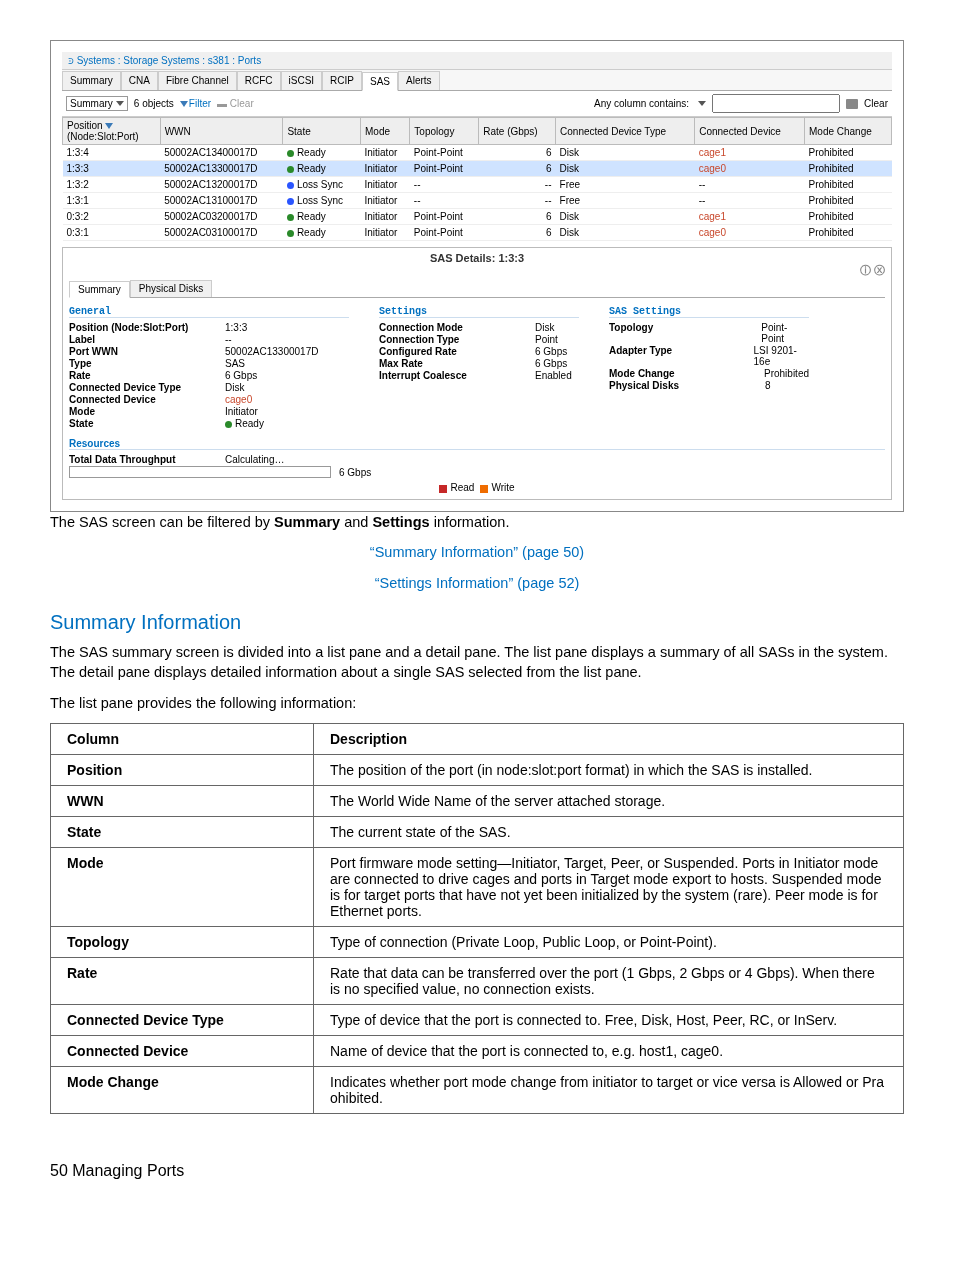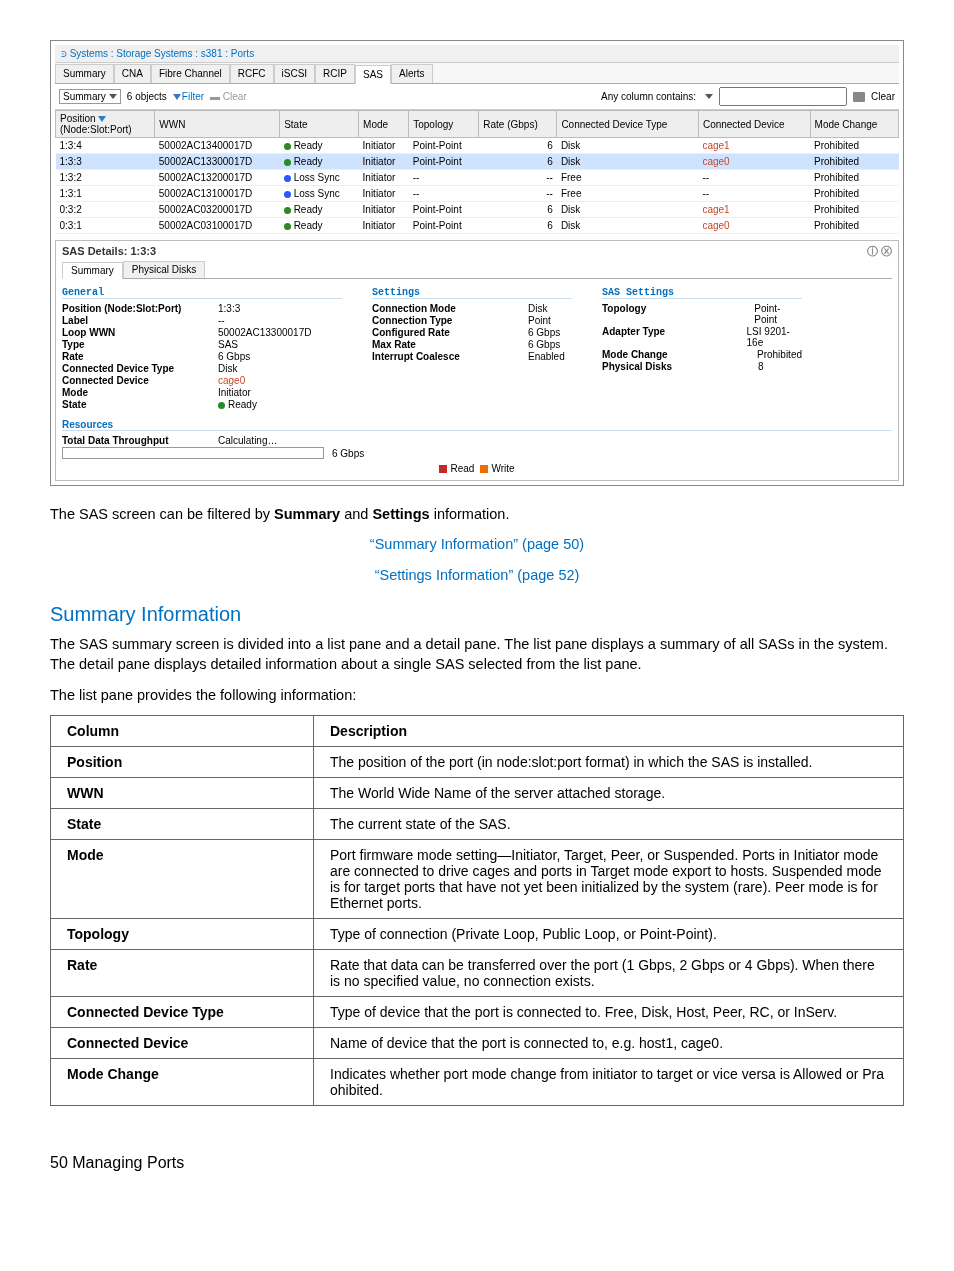--- a/index.html
+++ b/index.html
@@ -5,23 +5,22 @@
   body {
     font-family: Arial, sans-serif;
     font-size: 13px;
     color: #000;
     margin: 0;
     padding: 40px 50px;
     background: #fff;
   }
   .screenshot {
     border: 1px solid #888;
-    padding: 4px;
+    padding: 11px;
     font-size: 10px;
-    margin-bottom: 18px;
     line-height: 1.1;
   }
   .breadcrumb {
     background: #f0f0f0;
     padding: 3px 6px;
     color: #0070c0;
     font-size: 10px;
     border-bottom:1px solid #ccc;
   }
   .tabs {
@@ -67,21 +66,21 @@
   }
   .grid td {
     border-bottom:1px solid #eee;
     padding:2px 4px;
   }
   .grid tr.selected td{ background:#cfe3ff;}
   .status-green::before{content:"";display:inline-block;width:7px;height:7px;border-radius:50%;background:#2a8a2a;margin-right:3px;vertical-align:middle;}
   .status-blue::before{content:"";display:inline-block;width:7px;height:7px;border-radius:50%;background:#2a55ff;margin-right:3px;vertical-align:middle;}
   .linkish{color:#c8472b;}
   .details-block{border:1px solid #bbb;margin-top:6px;padding:4px 6px;}
-  .details-hdr{font-weight:bold;color:#333;font-size:11px;margin-bottom:4px;display:flex;align-items:center;}
+  .details-hdr{font-weight:bold;color:#333;font-size:11px;margin-bottom:4px;display:flex;align-items:center;flex-direction:column;}
   .details-hdr .close{margin-left:auto;display:flex;gap:3px;color:#888;font-size:11px;}
   .inner-tabs{display:flex;border-bottom:1px solid #aaa;font-size:10px;margin-bottom:6px;}
   .inner-tabs div{padding:2px 8px;border:1px solid #ccc;border-bottom:none;background:#f0f0f0;}
   .inner-tabs div.active{background:#fff;position:relative;top:1px;border-bottom:1px solid #fff;}
   .cols{display:flex;gap:30px;}
   .col{font-size:10px;}
   .col h4{color:#0070c0;font-size:10px;margin:2px 0 4px;border-bottom:1px solid #cde;font-family:Liberation Mono, monospace;}
   .kv{display:flex;gap:6px;margin:1px 0;}
   .kv .k{font-weight:bold;width:150px;}
   .resources h4{color:#0070c0;font-size:10px;border-bottom:1px solid #cde;margin:8px 0 4px;}
@@ -237,21 +236,21 @@
         <div id="general-kv">
             <div class="kv">
               <span class="k">Position (Node:Slot:Port)</span>
               <span>1:3:3</span>
             </div>
             <div class="kv">
               <span class="k">Label</span>
               <span>--</span>
             </div>
             <div class="kv">
-              <span class="k">Loop WWN</span>
+              <span class="k">Port WWN</span>
               <span>50002AC13300017D</span>
             </div>
             <div class="kv">
               <span class="k">Type</span>
               <span>SAS</span>
             </div>
             <div class="kv">
               <span class="k">Rate</span>
               <span>6 Gbps</span>
             </div>

